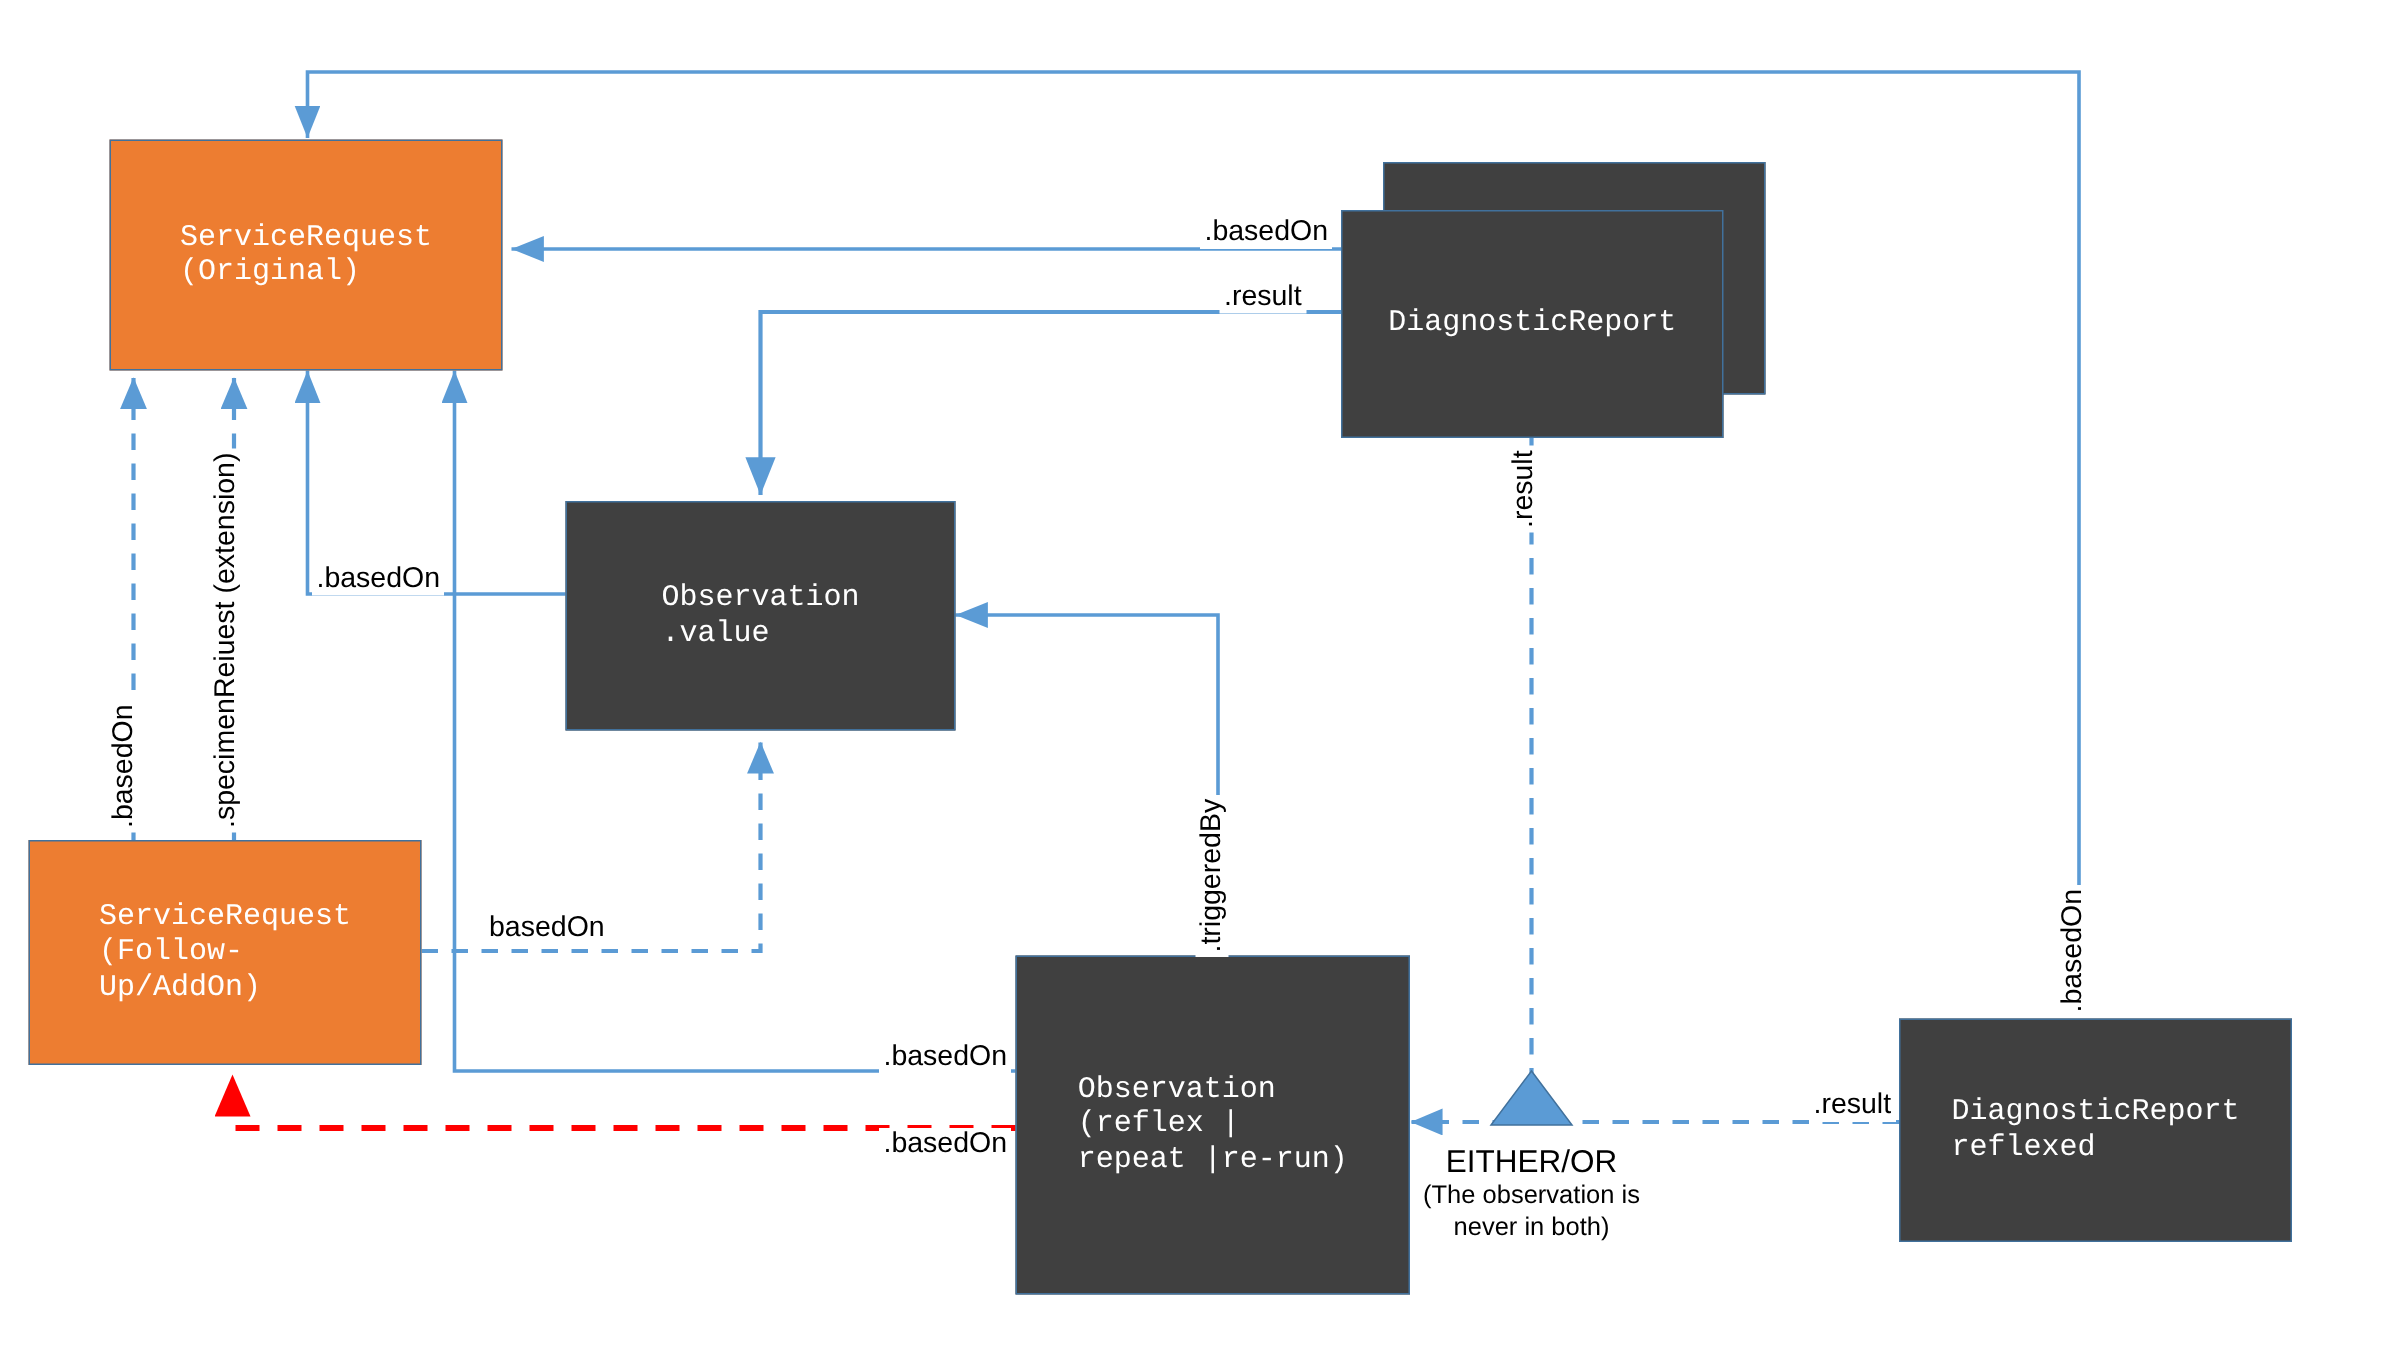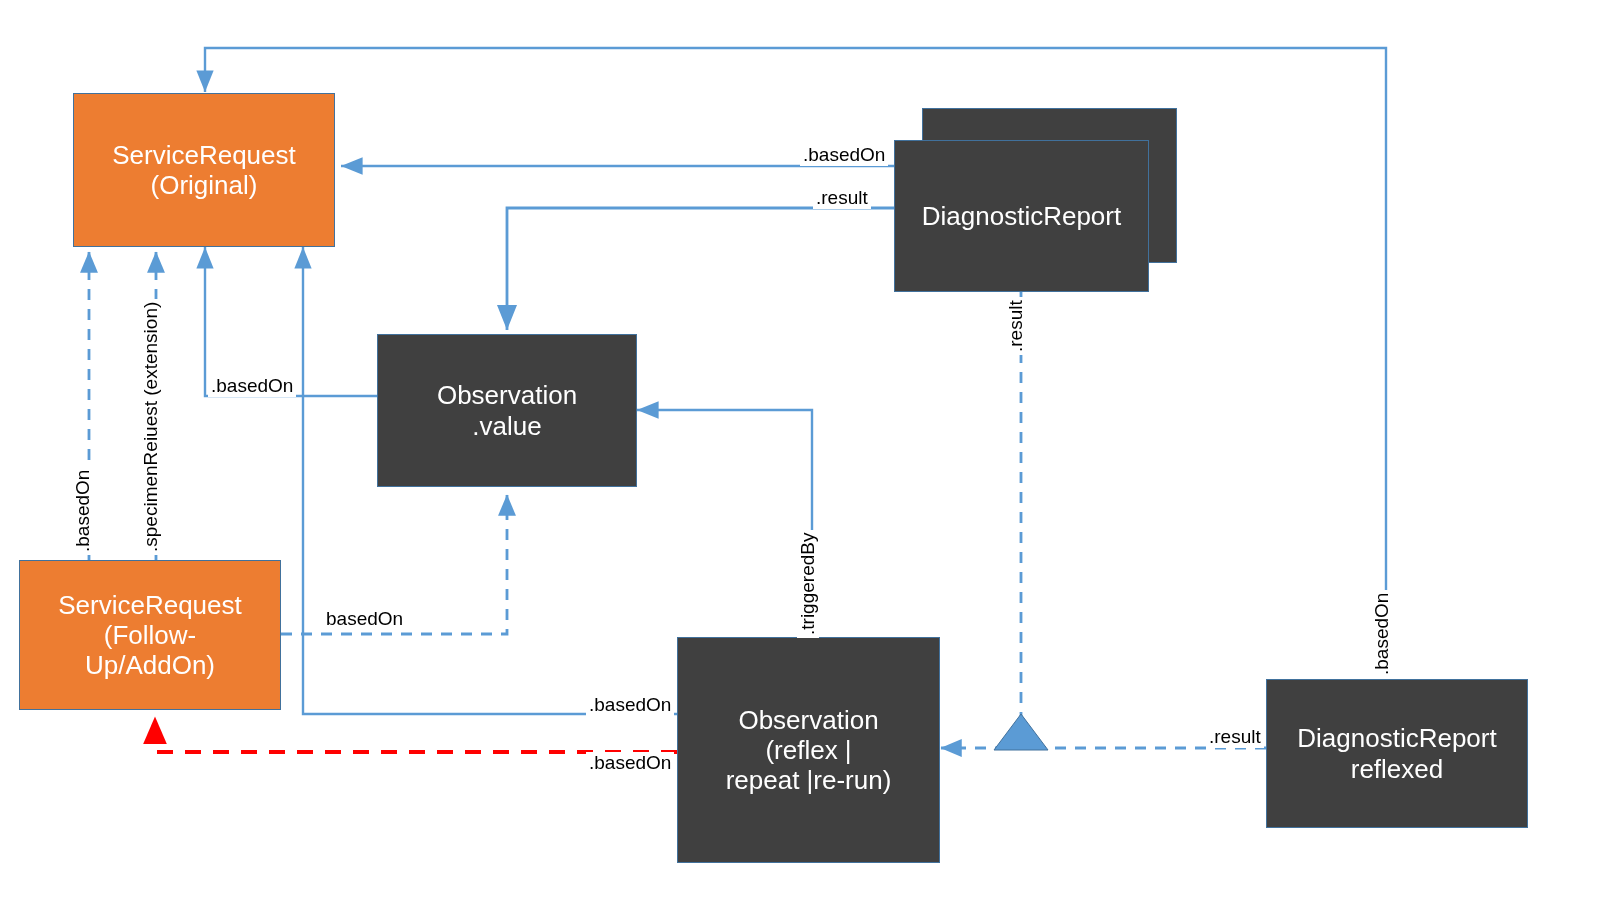--- a/index.html
+++ b/index.html
@@ -25,24 +25,24 @@
     height: 913px;
   }
   .node {
     position: absolute;
     box-sizing: border-box;
     border: 1.5px solid #41719C;
     color: #ffffff;
     display: flex;
     align-items: center;
     justify-content: center;
-    text-align: center;
+    text-align: left;
     line-height: 1.16;
-    font-size: 26px;
-    font-family: Liberation Sans, sans-serif;
+    font-size: 20px;
+    font-family: Liberation Mono, monospace;
     white-space: pre-line;
     z-index: 3;
   }
   .node.orange { background: #ED7D31; }
   .node.blue   { background: #404040; }
   .node.stack-back { z-index: 2; }
 
   .edge-label {
     position: absolute;
     color: #000000;
@@ -157,14 +157,19 @@
   <div class="edge-label vert" style="left:72px; top:555px;">.basedOn</div>
 
   <div class="edge-label vert" style="left:140px; top:555px;">.specimenReiuest (extension)</div>
 
   <div class="edge-label vert" style="left:797px; top:638px;">.triggeredBy</div>
 
   <div class="edge-label vert" style="left:1005px; top:355px;">.result</div>
 
   <div class="edge-label vert" style="left:1371px; top:678px;">.basedOn</div>
 
+  <div class="note" style="left:921px; top:762px; width:200px;">
+    <span class="big">EITHER/OR</span>
+    <span class="small">(The observation is</span>
+    <span class="small">never in both)</span>
+  </div>
 
 </div>
 
 </body></html>

